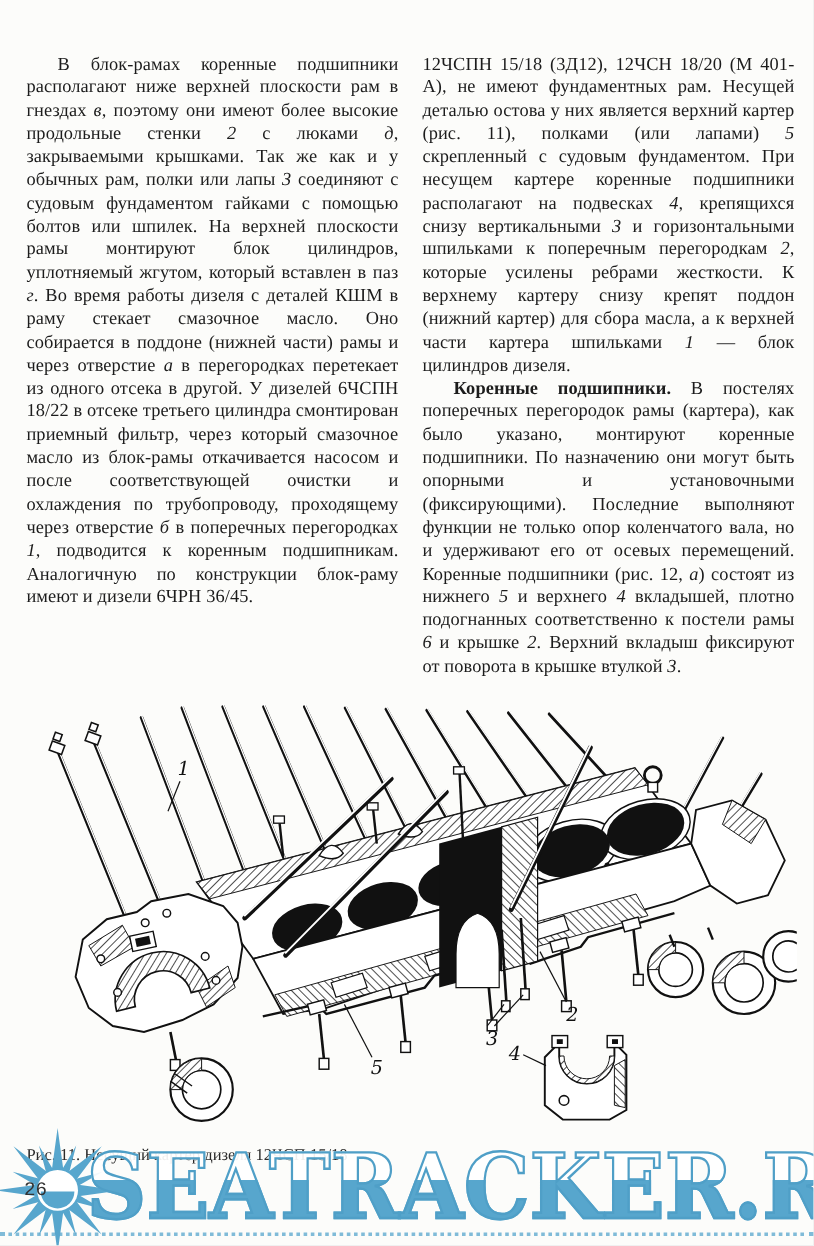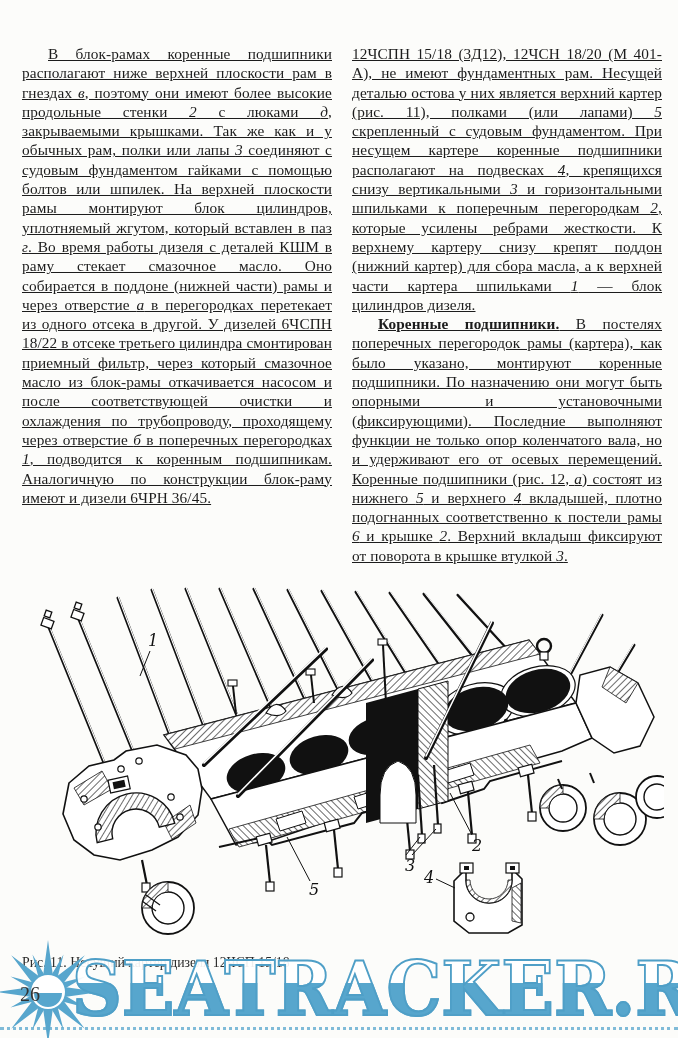--- a/index.html
+++ b/index.html
@@ -5,38 +5,38 @@
   html,body{margin:0;padding:0;background:#e8e8e8;}
   .page{
     position:relative; width:678px; height:1038px; margin:0 auto;
     background:#fcfcfa; overflow:hidden;
     font-family:"Liberation Serif", serif; color:#1c1c1c;
   }
   .text-columns{
     position:absolute; left:22px; top:44px; width:640px;
     display:flex; gap:20px;
   }
-  .col{width:310px;text-decoration:underline;}
+  .col{width:310px;}
   .col p{
     margin:0; text-align:justify;
     font-size:15.3px; line-height:19.3px;
     letter-spacing:0.1px;
   }
   .col p.indent{text-indent:26px;}
   .col p i{font-style:italic;}
   .col p b{font-weight:bold;}
   figure.fig{position:absolute; left:14px; top:583px; width:650px; height:372px; margin:0;}
   .fig svg{display:block;}
   .fig-caption{
     position:absolute; left:22px; top:955px; width:520px;
     font-size:13.8px; color:#2a2a2a; z-index:1;
   }
   .page-number{
     position:absolute; left:20px; top:983px;
-    font-size:20px; color:#333; z-index:7;
+    font-size:16px; color:#333; z-index:7;font-family:Liberation Mono, monospace;
   }
   
   .watermark{position:absolute; left:0; top:930px; width:678px; height:108px; z-index:5; pointer-events:none;}
   .wm-sun{position:absolute; left:-12px; top:6px;}
   .wm-text{
     position:absolute; left:72px; top:22px;
     font-family:"DejaVu Serif", serif; font-weight:bold;
     font-size:75px; line-height:1; white-space:nowrap;
     transform:scaleX(0.92); transform-origin:left top;
     background:linear-gradient(180deg,

